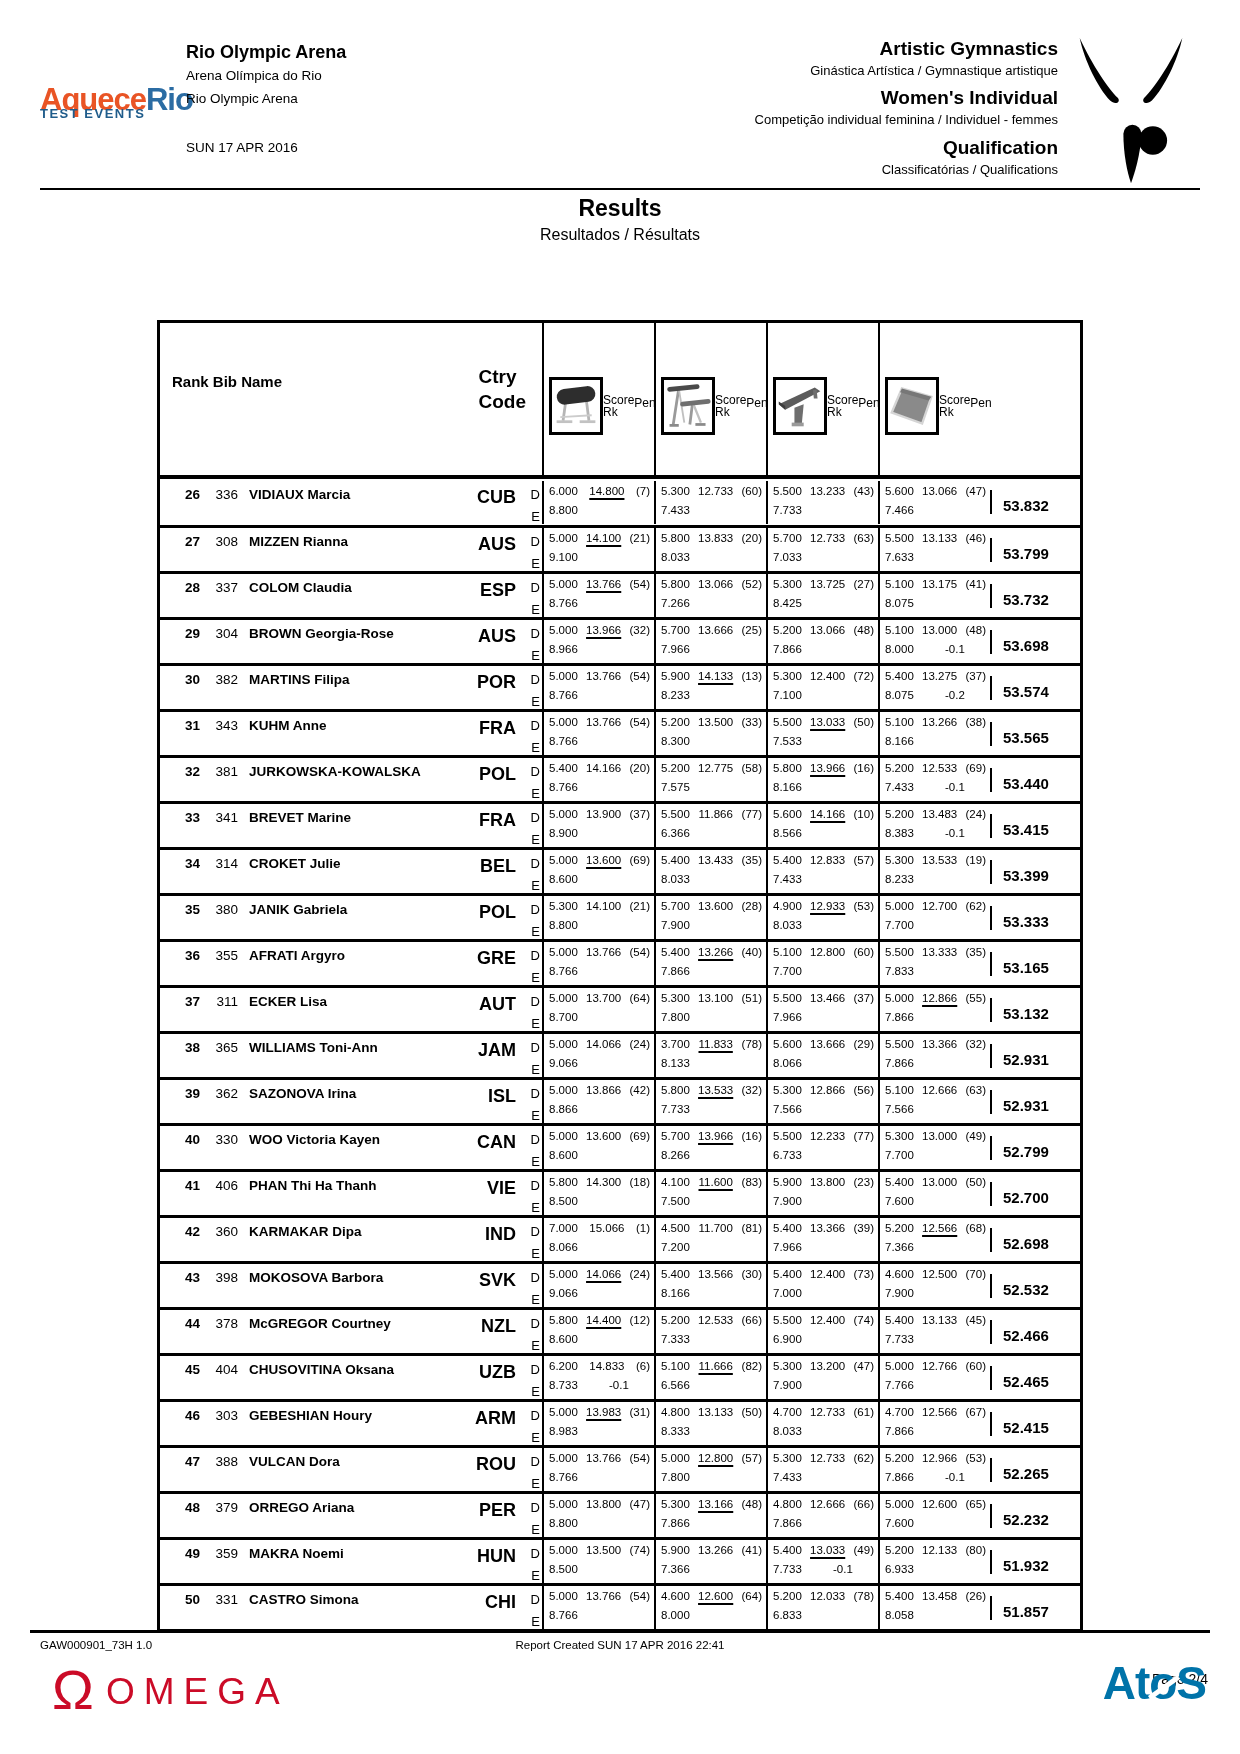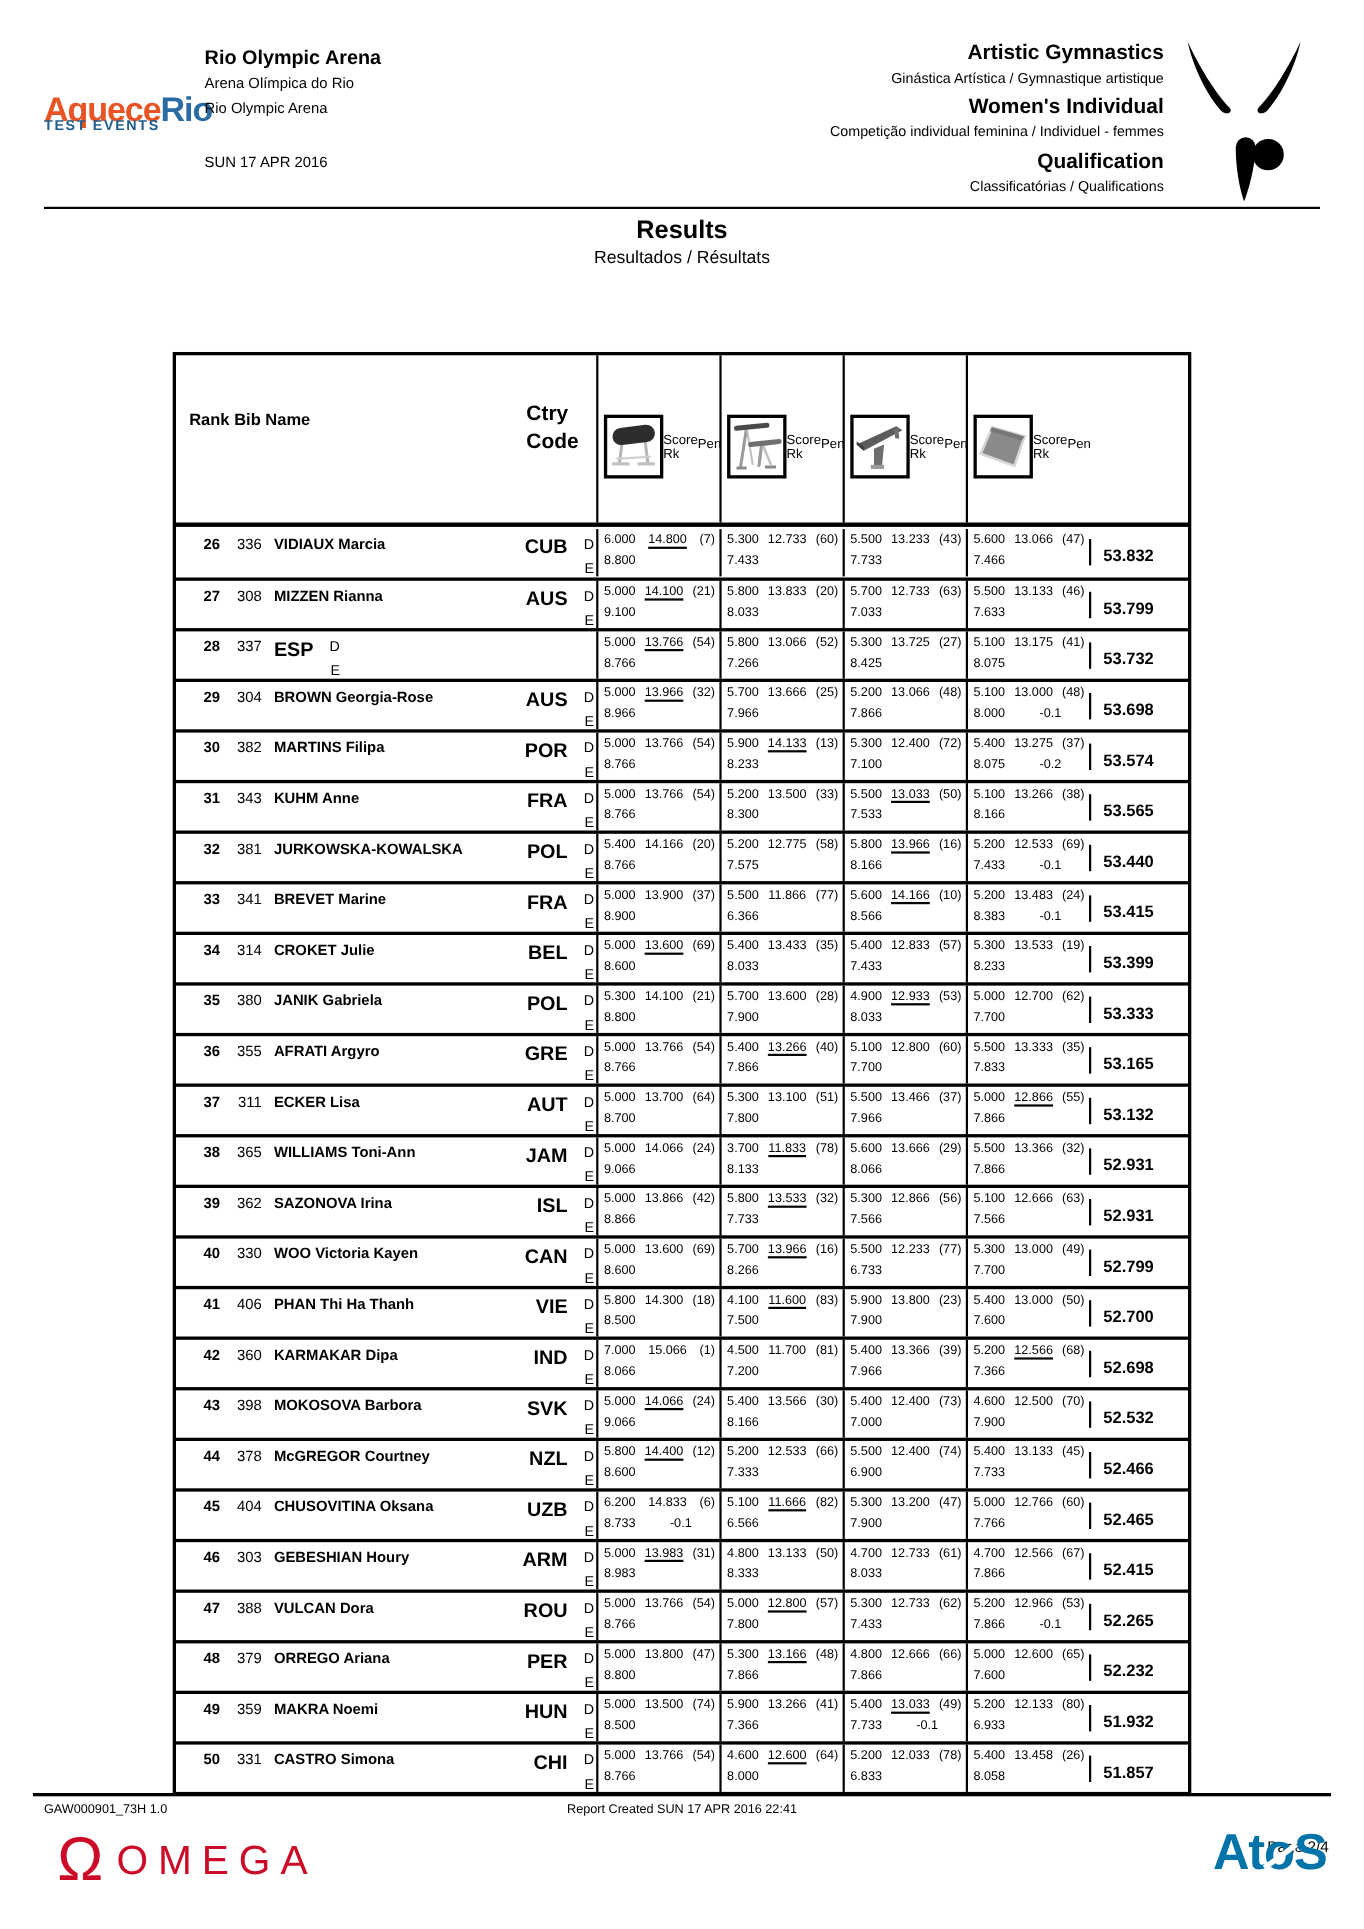--- a/index.html
+++ b/index.html
@@ -294,20 +294,21 @@
             <div class="l2">
               <span class="e">7.633</span>
             </div>
           </div>
           <div class="cell c-total">53.799</div>
         </div>
         <div class="row">
           <div class="cell c-name">
             <span class="rank">28</span>
             <span class="bib">337</span>
+            <span class="nm">COLOM Claudia</span>
             <span class="ctry">ESP</span>
             <span class="de">
               <span class="dl">D</span>
               <span class="el">E</span>
             </span>
           </div>
           <div class="cell c-app">
             <div class="l1">
               <span class="dv">5.000</span>
               <span class="sc ul">13.766</span>

